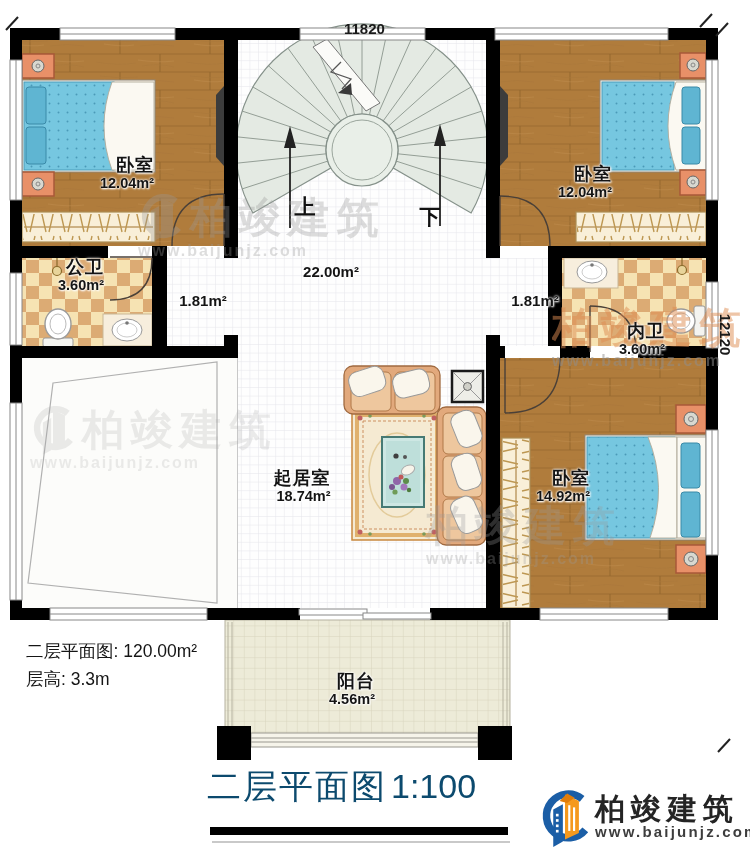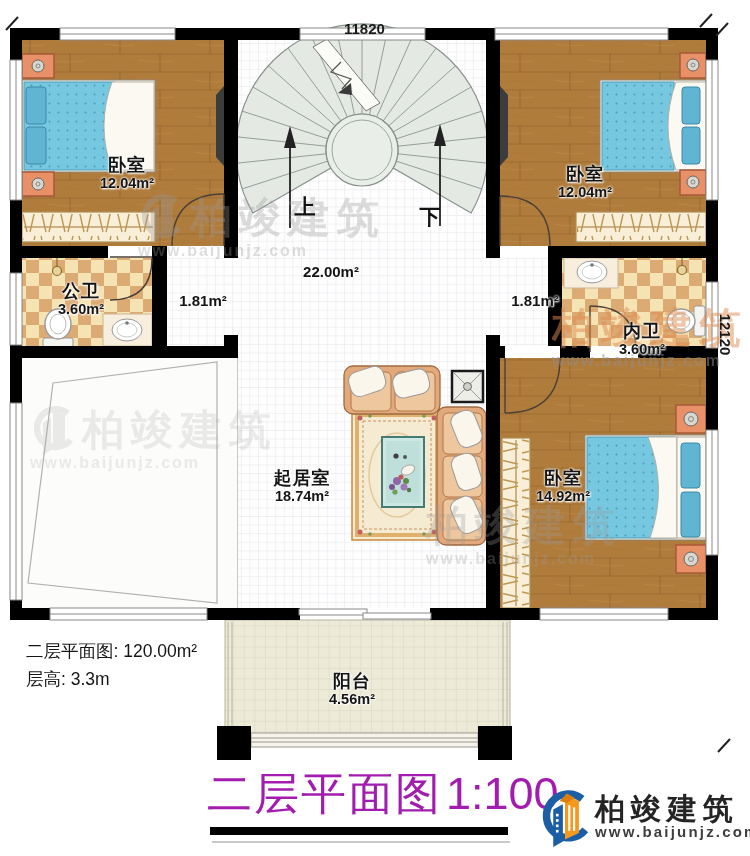--- a/index.html
+++ b/index.html
@@ -1,28 +1,28 @@
 <!DOCTYPE html>
 <html><head>
 <meta charset="utf-8">
 <style>
   html,body{margin:0;padding:0;background:#fff;}
   .canvas{position:relative;width:750px;height:856px;background:#ffffff;overflow:hidden;
           font-family:"Liberation Sans", sans-serif;}
   .abs{position:absolute;}
-  .rlabel{position:absolute;transform:translate(-50%,-50%);text-align:center;color:#141414;
+  .rlabel{position:absolute;transform:translate(-50%,-50%);text-align:right;color:#141414;
           text-shadow:0 0 2px #fff,0 0 3px #fff,1px 1px 2px #fff;line-height:1.1;white-space:nowrap;}
   .rlabel .nm{display:block;font-size:18px;font-weight:700;letter-spacing:1px;}
   .rlabel .ar{display:block;font-size:14.5px;font-weight:700;}
   .rlabel.small .ar{font-size:15px;}
   .stair-lb{position:absolute;transform:translate(-50%,-50%);font-size:21px;font-weight:700;color:#111;}
   .dim{position:absolute;font-size:15px;font-weight:700;color:#1a1a1a;}
   .dim.vert{transform:rotate(90deg);transform-origin:center;}
   .info{position:absolute;left:26px;top:637px;font-size:17.5px;color:#151515;line-height:1.6;}
-  .title-row{position:absolute;left:207px;top:764px;color:#a21caf;font-size:45px;font-weight:500;
+  .title-row{position:absolute;left:207px;top:764px;color:#0c4a6e;font-size:34px;font-weight:500;
              letter-spacing:2px;white-space:nowrap;}
   .title-row .scale{margin-left:4px;letter-spacing:0;}
   .title-bar{position:absolute;left:210px;top:827px;width:298px;height:8px;background:#000;}
   .title-bar-thin{position:absolute;left:212px;top:841px;width:298px;height:2px;background:#c9c9c9;}
   .brand{position:absolute;left:538px;top:786px;width:210px;height:62px;}
   .brand .bname{position:absolute;left:57px;top:3px;font-size:30px;font-weight:900;color:#242424;
                 letter-spacing:6px;white-space:nowrap;}
   .brand .burl{position:absolute;left:57px;top:37px;font-size:15px;font-weight:700;color:#3d3d3d;
                letter-spacing:2.2px;white-space:nowrap;}
   .wm{position:absolute;pointer-events:none;white-space:nowrap;}
@@ -415,21 +415,21 @@
 <div class="dim vert" style="left:705px;top:326px;">12120</div>
 
 <div class="rlabel" style="left:127px;top:174px;">
   <span class="nm">卧室</span>
   <span class="ar">12.04m²</span>
 </div>
 <div class="rlabel" style="left:585px;top:183px;">
   <span class="nm">卧室</span>
   <span class="ar">12.04m²</span>
 </div>
-<div class="rlabel" style="left:81px;top:300px;">
+<div class="rlabel" style="left:81px;top:276px;">
   <span class="nm">公卫</span>
   <span class="ar">3.60m²</span>
 </div>
 <div class="rlabel" style="left:642px;top:299px;margin-top:41px;">
   <span class="nm">内卫</span>
   <span class="ar">3.60m²</span>
 </div>
 <div class="rlabel small" style="left:331px;top:272px;">
   <span class="ar">22.00m²</span>
 </div>

